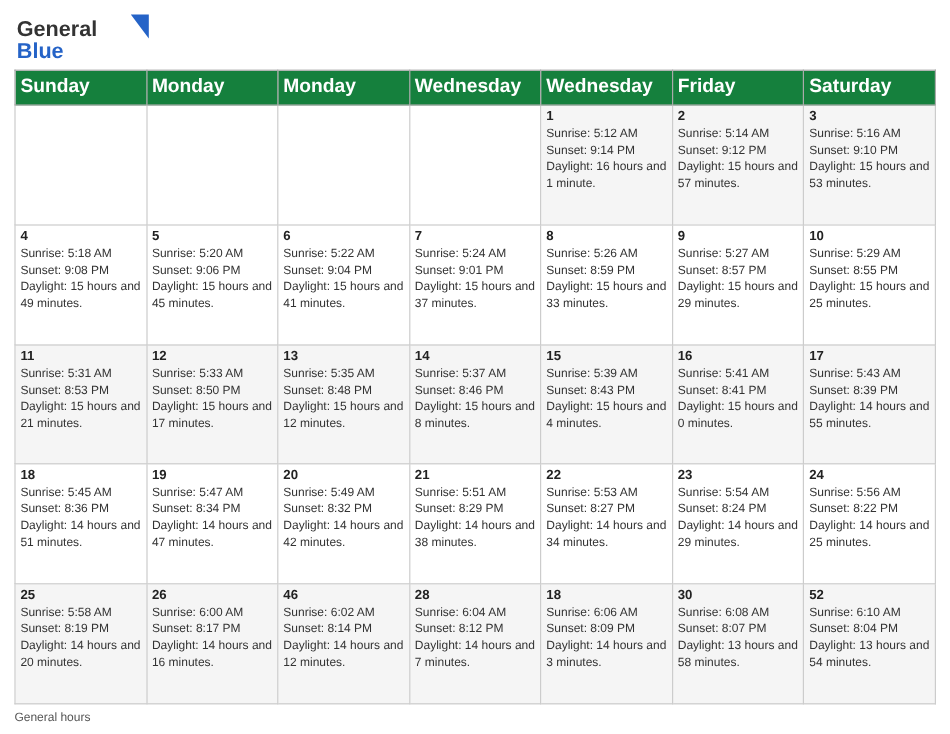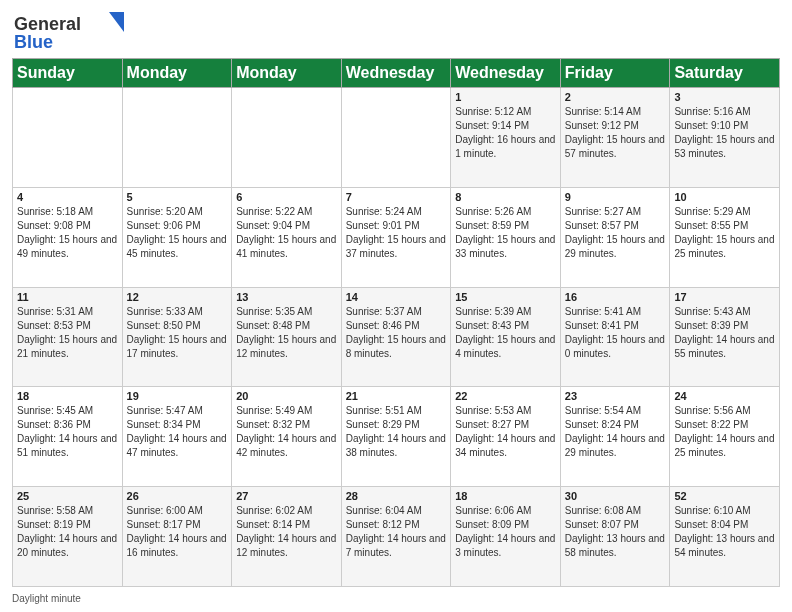--- a/index.html
+++ b/index.html
@@ -285,21 +285,21 @@
             Sunrise: 5:58 AM<br>Sunset: 8:19 PM<br>Daylight: 14 hours and 20 minutes.
           </div>
         </td>
           <td>
           <span class="day-num">26</span>
           <div class="day-info">
             Sunrise: 6:00 AM<br>Sunset: 8:17 PM<br>Daylight: 14 hours and 16 minutes.
           </div>
         </td>
           <td>
-          <span class="day-num">27</span>
+          <span class="day-num">46</span>
           <div class="day-info">
             Sunrise: 6:02 AM<br>Sunset: 8:14 PM<br>Daylight: 14 hours and 12 minutes.
           </div>
         </td>
           <td>
           <span class="day-num">28</span>
           <div class="day-info">
             Sunrise: 6:04 AM<br>Sunset: 8:12 PM<br>Daylight: 14 hours and 7 minutes.
           </div>
         </td>
@@ -319,15 +319,15 @@
           <span class="day-num">52</span>
           <div class="day-info">
             Sunrise: 6:10 AM<br>Sunset: 8:04 PM<br>Daylight: 13 hours and 54 minutes.
           </div>
         </td>
         </tr>
       </tbody>
   </table>
 
   <div class="footer">
-    <span>Daylight minute</span>
+    <span>General hours</span>
   </div>
 </div>
 
 </body></html>

